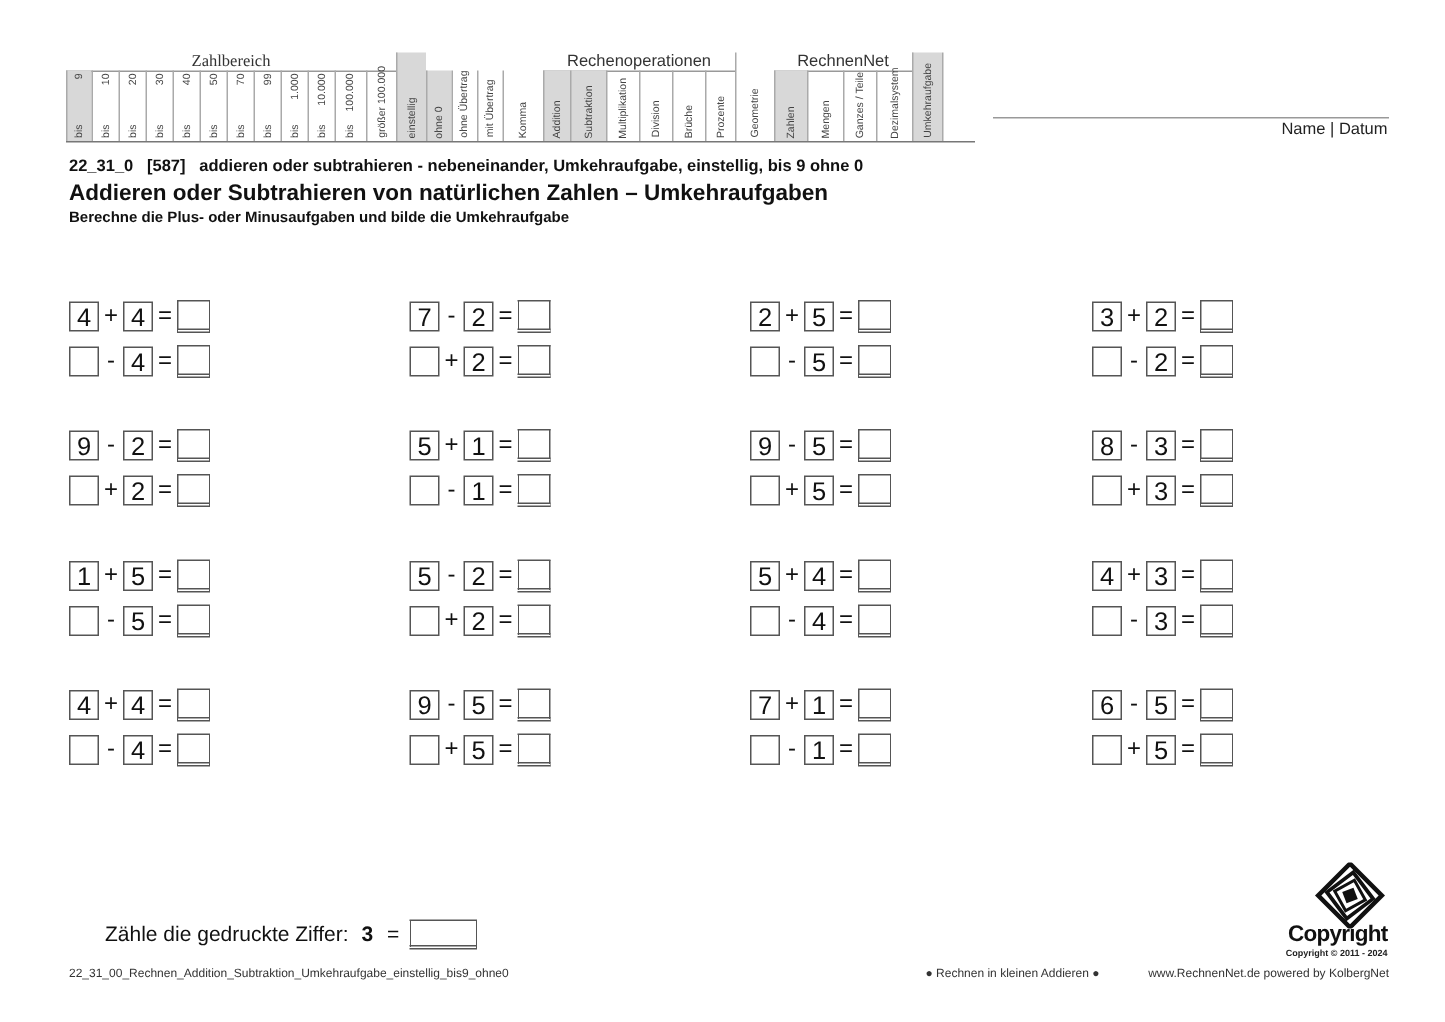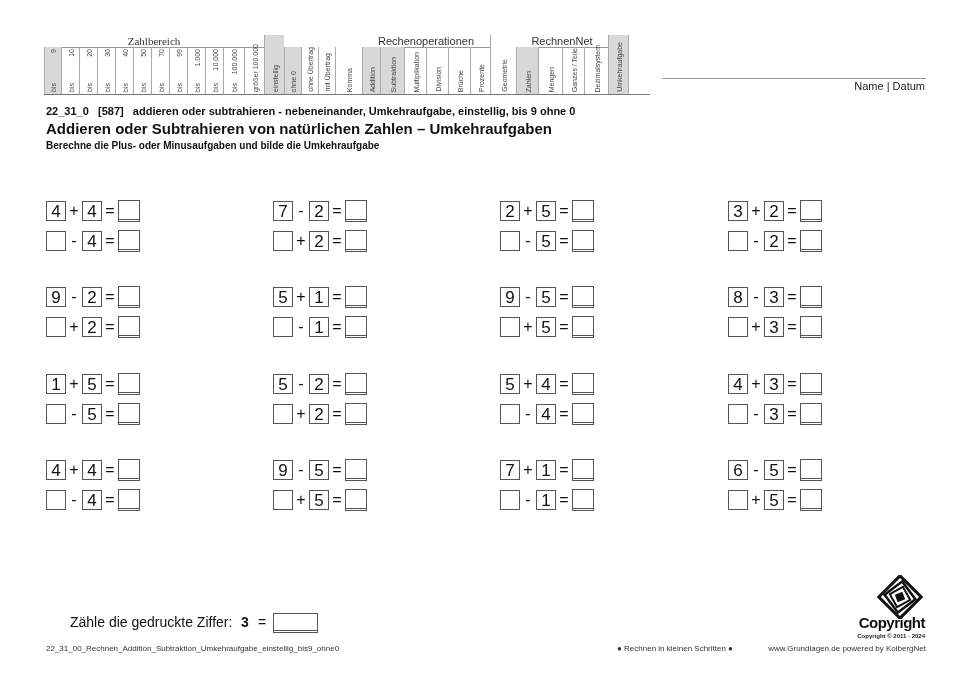--- a/index.html
+++ b/index.html
@@ -408,22 +408,22 @@
       </div>
     </div>
   </div>
 
 <div class="count">Zähle die gedruckte Ziffer:</div>
 <div class="count-num">3</div>
 <div class="count-eq">=</div>
 <div class="count-box"></div>
 
 <div class="file">22_31_00_Rechnen_Addition_Subtraktion_Umkehraufgabe_einstellig_bis9_ohne0</div>
-<div class="slogan">● Rechnen in kleinen Schritten ●</div>
-<div class="site">www.Grundlagen.de powered by KolbergNet</div>
+<div class="slogan">● Rechnen in kleinen Addieren ●</div>
+<div class="site">www.RechnenNet.de powered by KolbergNet</div>
 
 <svg class="logo" viewBox="0 0 52 44">
   <g transform="translate(28,22) rotate(45)">
     <rect x="-15" y="-15" width="30" height="30" fill="none" stroke="#111" stroke-width="3"></rect>
     <rect x="-11" y="-11" width="22" height="22" fill="none" stroke="#111" stroke-width="2.5" transform="rotate(8)"></rect>
     <rect x="-7.5" y="-7.5" width="15" height="15" fill="none" stroke="#111" stroke-width="2" transform="rotate(16)"></rect>
     <rect x="-4" y="-4" width="8" height="8" fill="#111" transform="rotate(24)"></rect>
   </g>
 </svg>
 <div class="brand">Copyright</div>

